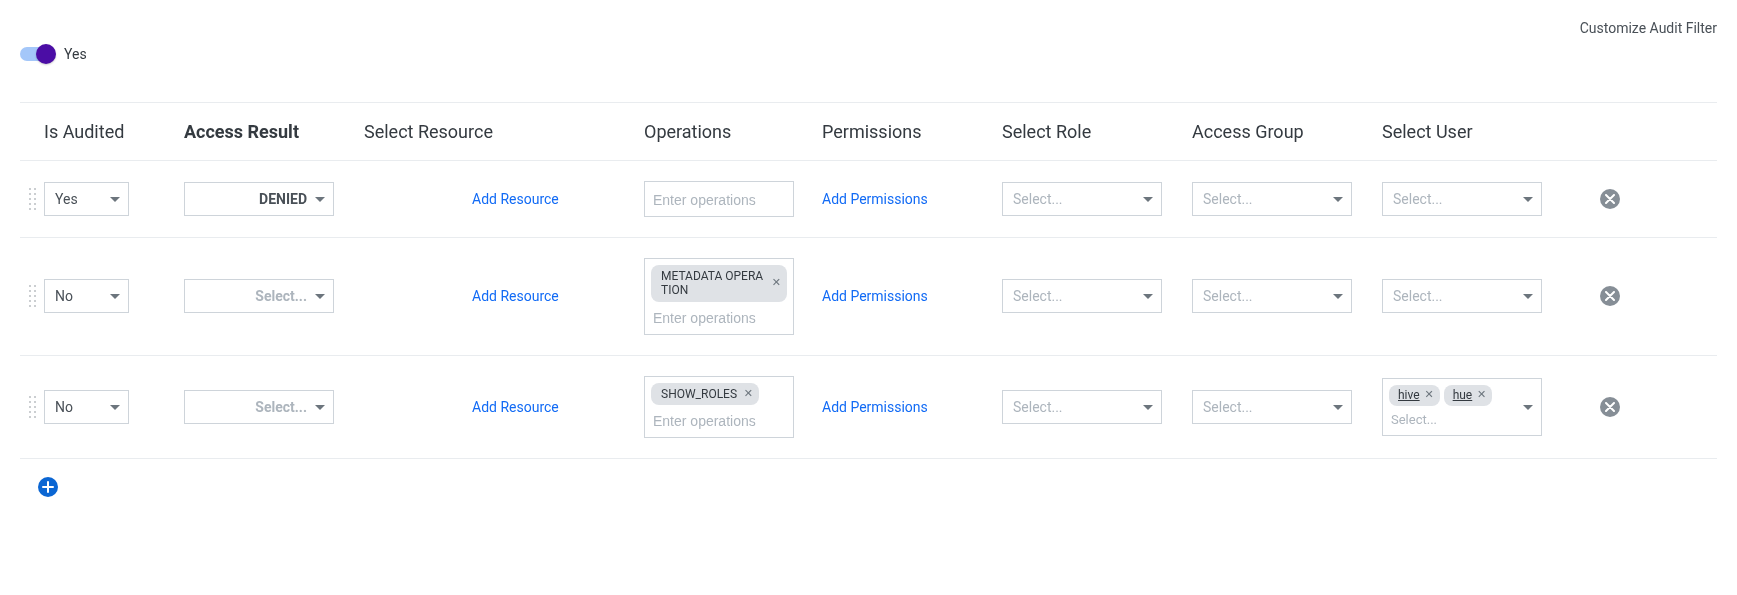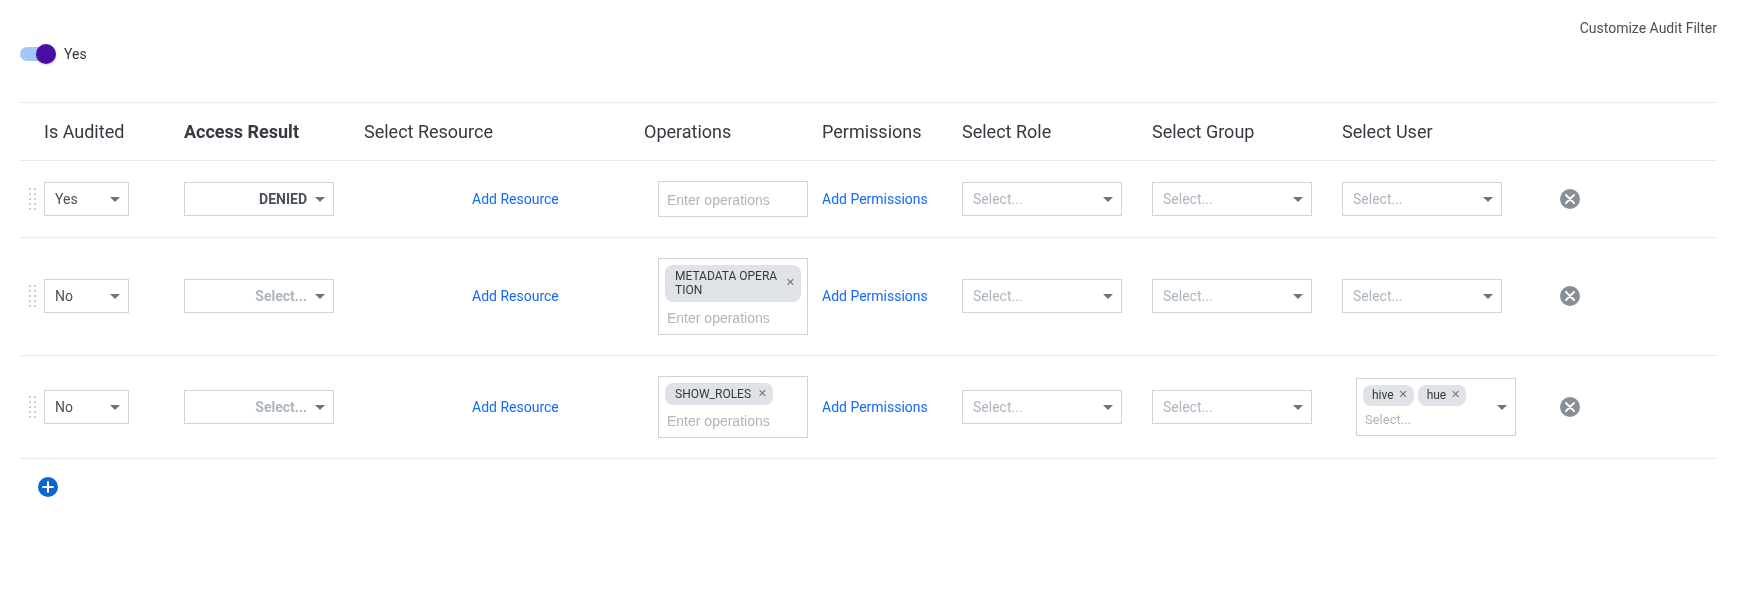--- a/index.html
+++ b/index.html
@@ -57,21 +57,21 @@
   }
   .body-row {
     padding: 20px 0;
   }
   .drag-col { width: 24px; display:flex; justify-content:center; }
   .col-audited { width: 140px; }
   .col-access  { width: 180px; font-weight: bold; }
   .col-resource{ width: 280px; }
   .col-ops     { width: 178px; }
   .col-perm    { width: 140px; }
-  .col-role    { width: 190px; }
+  .col-role    { width: 190px; margin-left: 40px; }
   .col-group   { width: 190px; }
   .col-user    { width: 200px; }
   .col-delete  { width: 56px; display:flex; justify-content:center; }
 
   .drag-handle {
     display: grid;
     grid-template-columns: repeat(2, 2px);
     grid-auto-rows: 2px;
     gap: 3px;
     opacity: 0.35;
@@ -117,21 +117,20 @@
 
   .multi-box {
     border: 1px solid #ced4da;
     background: #fff;
     width: 150px;
     padding: 6px 6px 2px 6px;
     display: flex;
     flex-wrap: wrap;
     gap: 4px;
     align-items: center;
-    margin-left: 14px;
   }
   .multi-box.wide { width: 160px; position:relative; padding-right:26px;}
   .multi-box .input-line {
     border: none;
     outline: none;
     font-size: 14px;
     color: #495057;
     width: 100%;
     padding: 4px 2px 6px 2px;
   }
@@ -140,21 +139,21 @@
     background: #dfe2e6;
     border-radius: 8px;
     padding: 4px 22px 4px 10px;
     font-size: 12px;
     color: #343a40;
     position: relative;
     line-height: 1.2;
     max-width: 100%;
     word-break: break-all;
   }
-  .chip.small { font-size:12px; padding:3px 20px 3px 9px; }
+  .chip.small { font-size:12px; padding:3px 20px 3px 9px;text-decoration:underline; }
   .chip .chip-x {
     position: absolute;
     right: 6px;
     top: 50%;
     transform: translateY(-50%);
     font-size: 11px;
     color: #6c757d;
     cursor: pointer;
   }
   .multi-box.wide .caret {
@@ -201,21 +200,21 @@
 <div class="filter-container">
 
   <div class="header-row">
     <div class="drag-col"></div>
     <div class="col-audited">Is Audited</div>
     <div class="col-access">Access Result</div>
     <div class="col-resource">Select Resource</div>
     <div class="col-ops">Operations</div>
     <div class="col-perm">Permissions</div>
     <div class="col-role">Select Role</div>
-    <div class="col-group">Select Group</div>
+    <div class="col-group">Access Group</div>
     <div class="col-user">Select User</div>
     <div class="col-delete"></div>
   </div>
 
   <div class="body-row">
     <div class="drag-col">
       <div class="drag-handle">
         <span></span>
           <span></span>
           <span></span>

